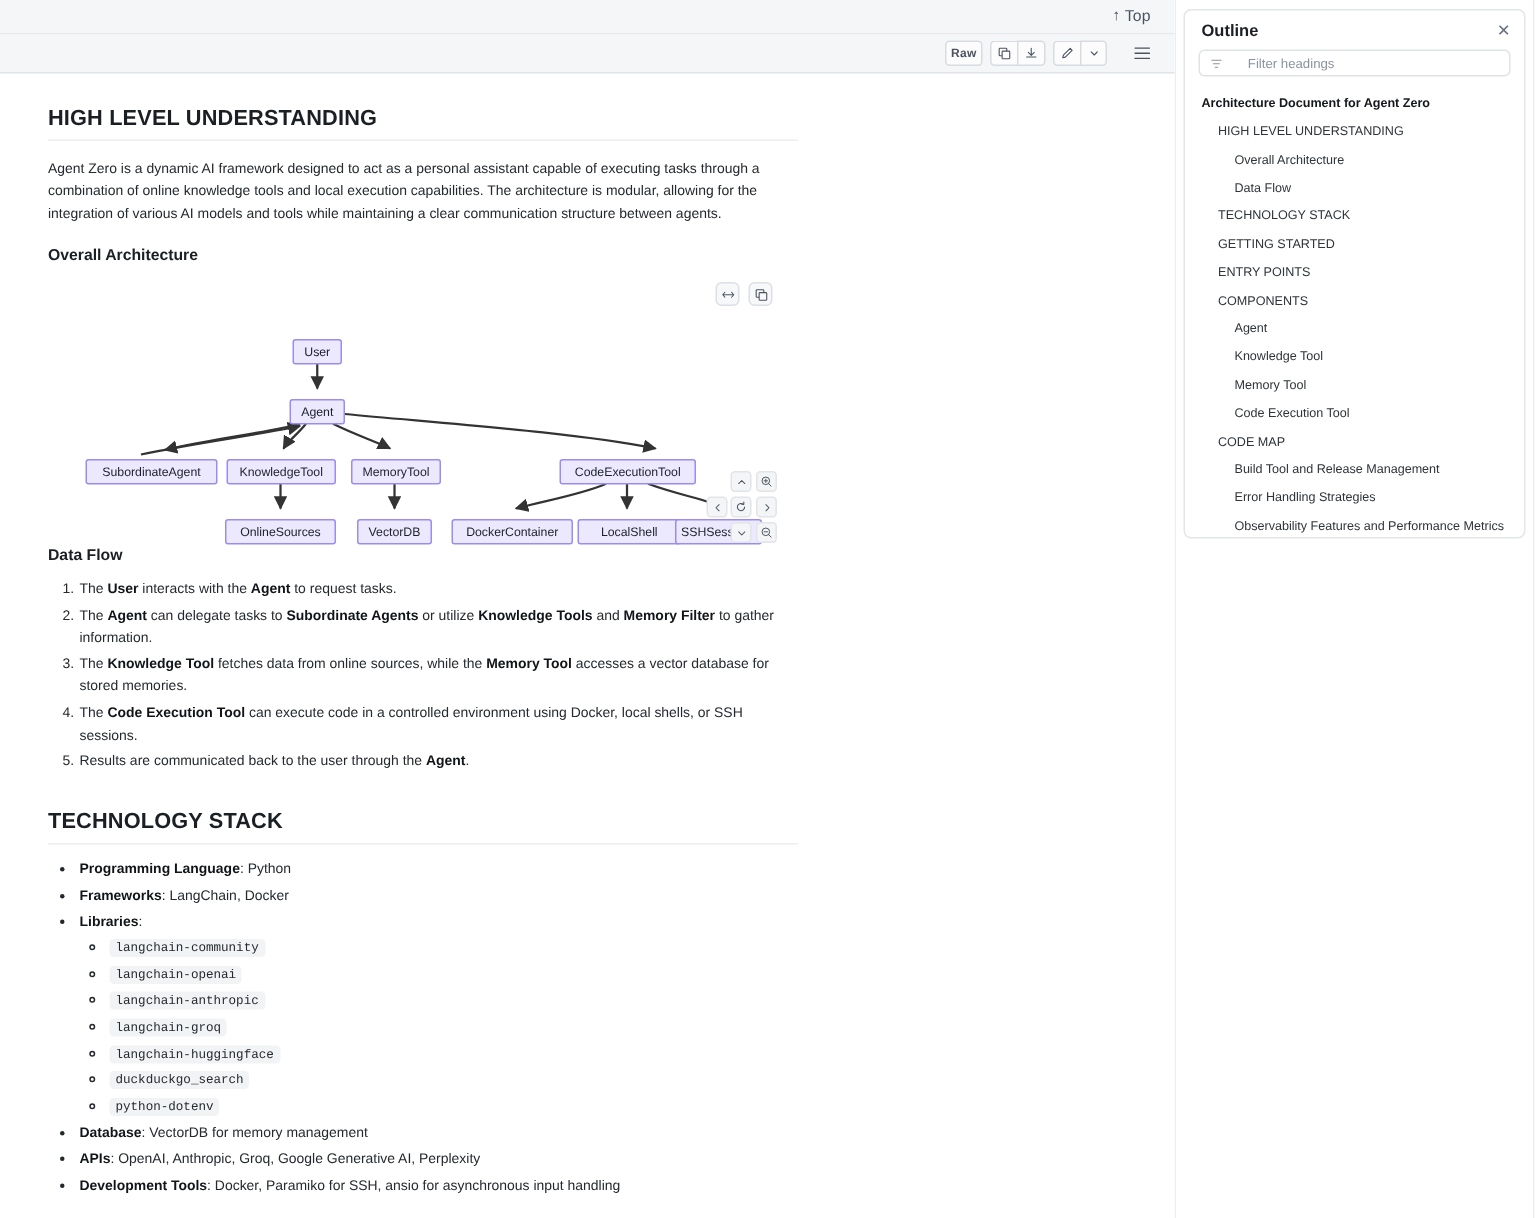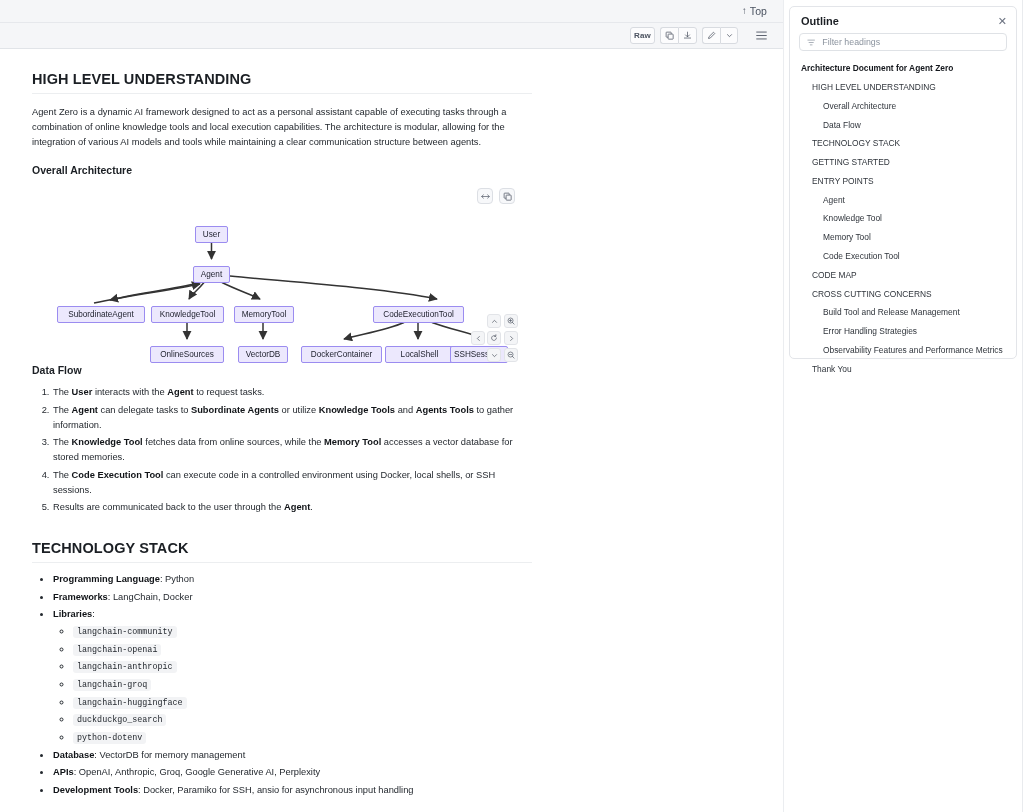--- a/index.html
+++ b/index.html
@@ -148,21 +148,21 @@
   }
   .outline-head {
     display: flex; align-items: center; justify-content: space-between;
     padding: 8px 9px 6px 11px;
   }
   .outline-title { font-size: 11px; font-weight: 700; color: #1b1f24; }
   .outline-close { font-size: 11px; color: #6b7280; cursor: pointer; line-height: 1; }
   .filter-box {
     margin: 0 9px 7px 9px;
     height: 18px; border: 1px solid #dfe2e6; border-radius: 4px;
-    display: flex; align-items: center; gap: 5px; padding: 0 7px;
+    display: flex; align-items: center; gap: 15px; padding: 0 7px;
     background: #fff;
   }
   .filter-box input {
     border: 0; outline: 0; font-size: 8.8px; color: #6e7681;
     font-family: "Liberation Sans", sans-serif; width: 100%; background: transparent;
   }
   .filter-box input::placeholder { color: #8b939e; }
   .outline-list { padding: 1px 0 0 0; }
   .ol-item {
     font-size: 8.4px; color: #2f343b; line-height: 1;
@@ -323,21 +323,21 @@
                 <circle cx="6.2" cy="6.2" r="4.4" fill="none" stroke="#4d5460" stroke-width="1.15"></circle>
                 <path d="M4.2 6.2h4M9.4 9.4l3 3" stroke="#4d5460" stroke-width="1.15" stroke-linecap="round"></path>
               </svg>
             </div>
           </div>
         </div>
 
         <h3 class="h-sub" style="margin-top:8px;">Data Flow</h3>
         <ol class="numbered">
             <li>The <b>User</b> interacts with the <b>Agent</b> to request tasks.</li>
-            <li>The <b>Agent</b> can delegate tasks to <b>Subordinate Agents</b> or utilize <b>Knowledge Tools</b> and <b>Agents Tools</b> to gather information.</li>
+            <li>The <b>Agent</b> can delegate tasks to <b>Subordinate Agents</b> or utilize <b>Knowledge Tools</b> and <b>Memory Filter</b> to gather information.</li>
             <li>The <b>Knowledge Tool</b> fetches data from online sources, while the <b>Memory Tool</b> accesses a vector database for stored memories.</li>
             <li>The <b>Code Execution Tool</b> can execute code in a controlled environment using Docker, local shells, or SSH sessions.</li>
             <li>Results are communicated back to the user through the <b>Agent</b>.</li>
           </ol>
 
         <div class="spacer-22"></div>
 
         <h1 class="h-section">TECHNOLOGY STACK</h1>
         <ul class="bulleted">
           <li><b>Programming Language</b>: Python</li>
@@ -380,28 +380,27 @@
         <input type="text" placeholder="Filter headings" value="" style="">
       </div>
       <div class="outline-list">
           <div class="ol-item lvl0">Architecture Document for Agent Zero</div>
           <div class="ol-item lvl1">HIGH LEVEL UNDERSTANDING</div>
           <div class="ol-item lvl2">Overall Architecture</div>
           <div class="ol-item lvl2">Data Flow</div>
           <div class="ol-item lvl1">TECHNOLOGY STACK</div>
           <div class="ol-item lvl1">GETTING STARTED</div>
           <div class="ol-item lvl1">ENTRY POINTS</div>
+          <div class="ol-item lvl1">COMPONENTS</div>
           <div class="ol-item lvl2">Agent</div>
           <div class="ol-item lvl2">Knowledge Tool</div>
           <div class="ol-item lvl2">Memory Tool</div>
           <div class="ol-item lvl2">Code Execution Tool</div>
           <div class="ol-item lvl1">CODE MAP</div>
-          <div class="ol-item lvl1">CROSS CUTTING CONCERNS</div>
           <div class="ol-item lvl2">Build Tool and Release Management</div>
           <div class="ol-item lvl2">Error Handling Strategies</div>
           <div class="ol-item lvl2">Observability Features and Performance Metrics</div>
-          <div class="ol-item lvl1">Thank You</div>
         </div>
     </div>
   </div>
 
   <div class="right-rail"></div>
 </div>
 
 </body></html>

